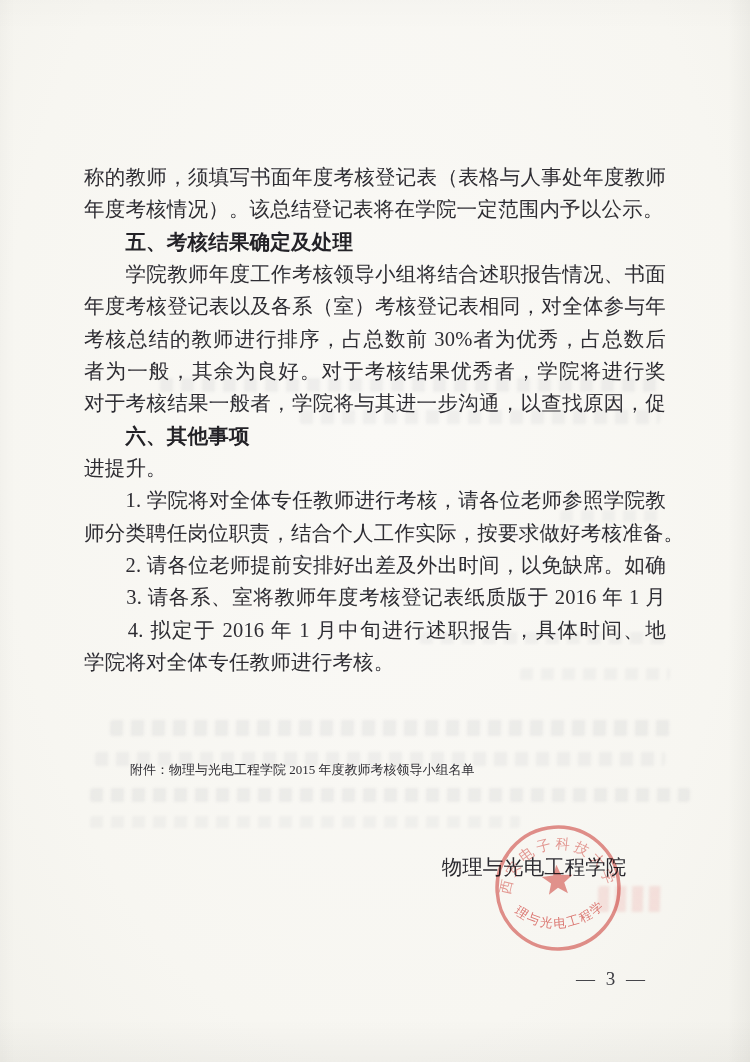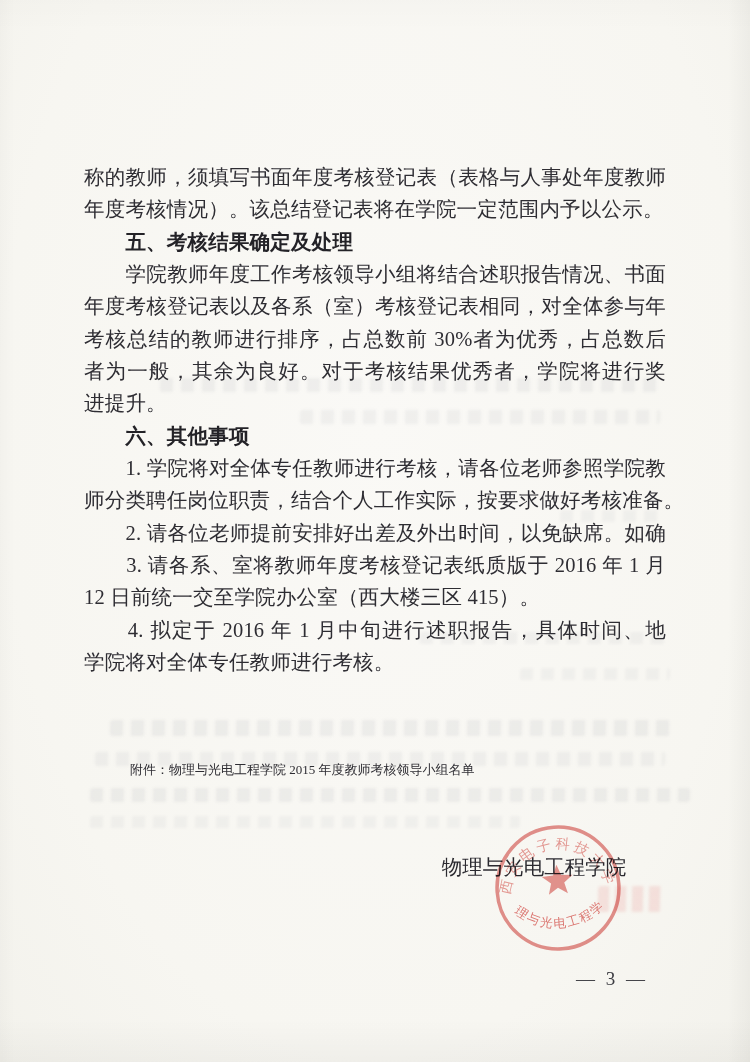--- a/index.html
+++ b/index.html
@@ -82,27 +82,27 @@
   <div class="ghost red" style="left:598px;top:886px;width:66px;height:26px;opacity:.6;"></div>
 
   <div class="doc-text">
       <div class="line fill">称的教师，须填写书面年度考核登记表（表格与人事处年度教师</div>
       <div class="line">年度考核情况）。该总结登记表将在学院一定范围内予以公示。</div>
       <div class="line heading">　　五、考核结果确定及处理</div>
       <div class="line fill">　　学院教师年度工作考核领导小组将结合述职报告情况、书面</div>
       <div class="line fill">年度考核登记表以及各系（室）考核登记表相同，对全体参与年度</div>
       <div class="line fill">考核总结的教师进行排序，占总数前 30%者为优秀，占总数后 10%</div>
       <div class="line fill">者为一般，其余为良好。对于考核结果优秀者，学院将进行奖励；</div>
+      <div class="line fill">对于考核结果一般者，学院将与其进一步沟通，以查找原因，促</div>
+      <div class="line heading">　　六、其他事项</div>
       <div class="line">进提升。</div>
-      <div class="line heading">　　六、其他事项</div>
       <div class="line fill">　　1. 学院将对全体专任教师进行考核，请各位老师参照学院教</div>
       <div class="line">师分类聘任岗位职责，结合个人工作实际，按要求做好考核准备。</div>
       <div class="line fill">　　2. 请各位老师提前安排好出差及外出时间，以免缺席。如确</div>
       <div class="line fill">　　3. 请各系、室将教师年度考核登记表纸质版于 2016 年 1 月</div>
-      <div class="line">12 日前统一交至学院办公室（西大楼三区 415）。</div>
       <div class="line fill">　　4. 拟定于 2016 年 1 月中旬进行述职报告，具体时间、地点、</div>
       <div class="line">学院将对全体专任教师进行考核。</div>
     </div>
 
   <div class="attachment">附件：物理与光电工程学院 2015 年度教师考核领导小组名单</div>
 
   <div class="signature">
     <div class="sig-org">物理与光电工程学院</div>
   </div>
 

